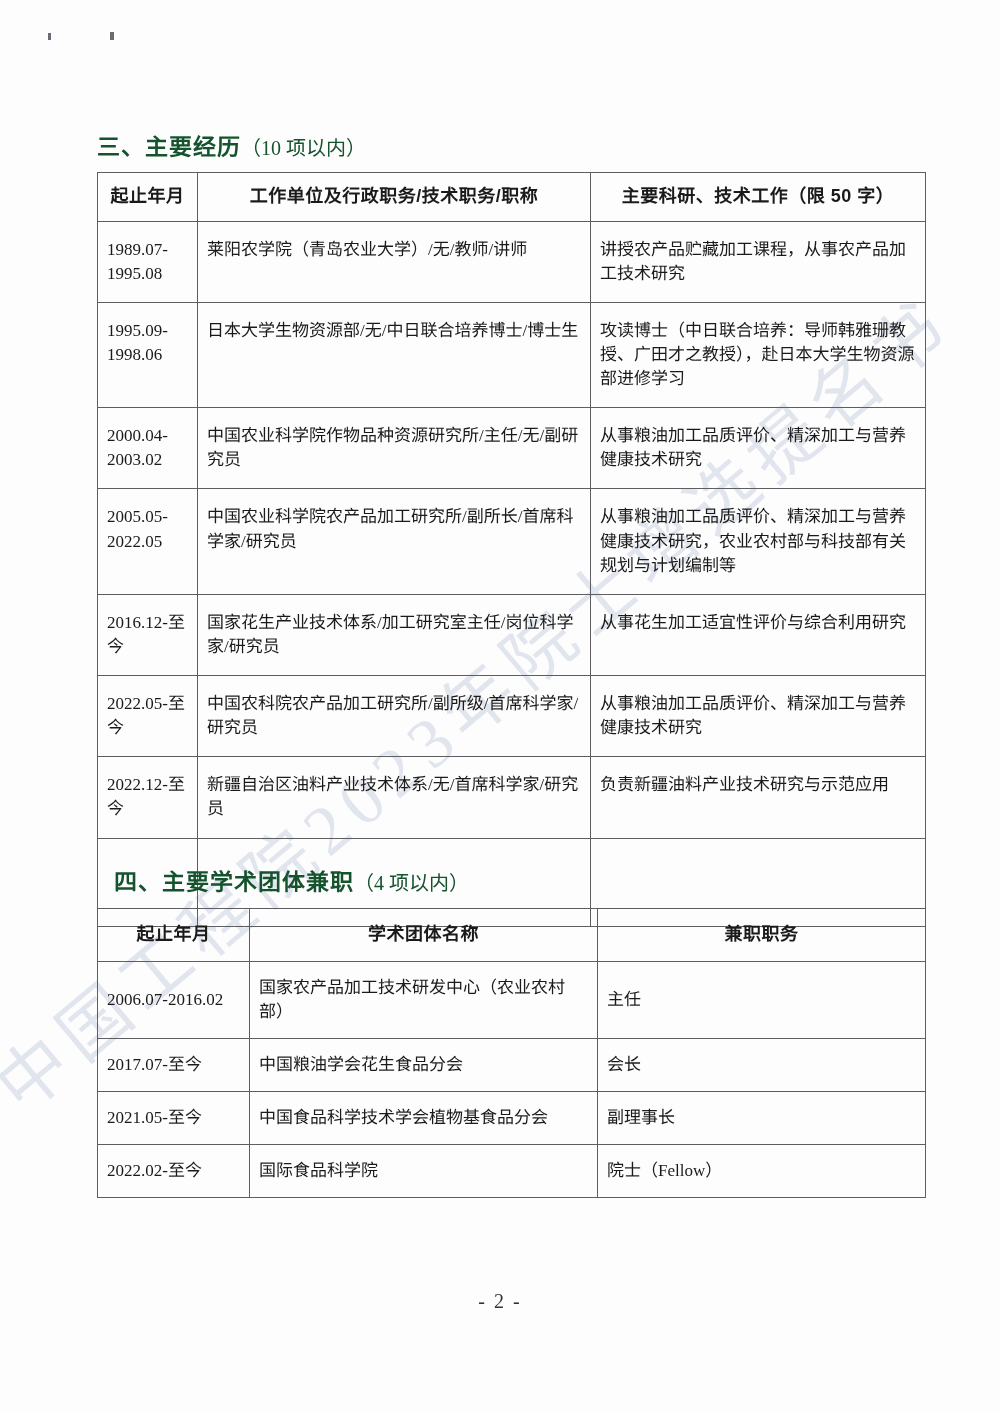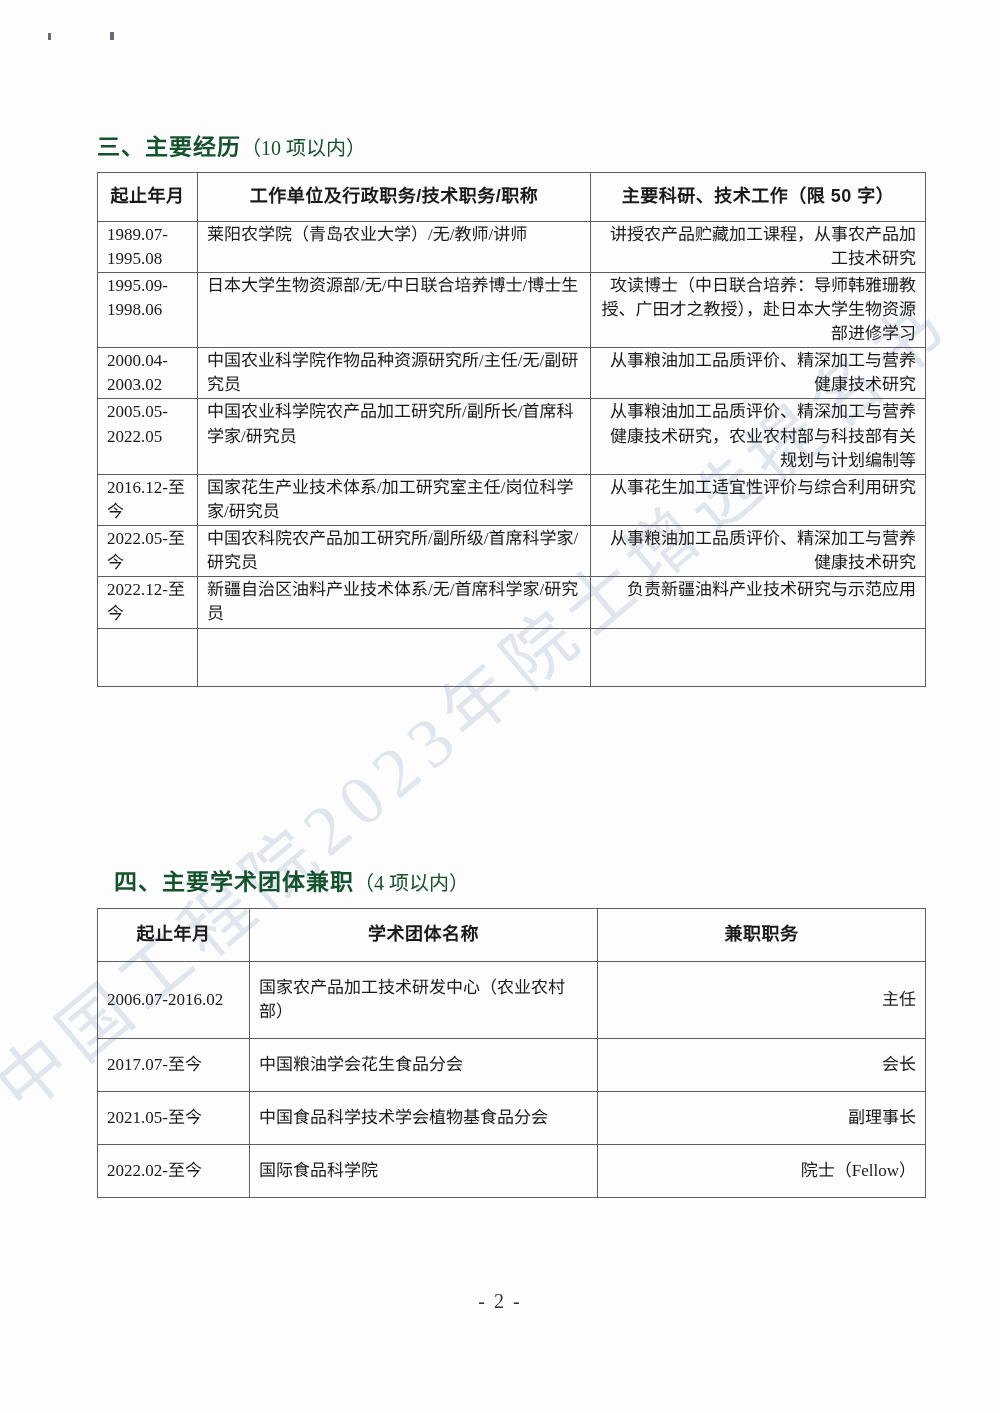--- a/index.html
+++ b/index.html
@@ -86,21 +86,21 @@
   table.doc-table {
     position: absolute;
     left: 0;
     border-collapse: collapse;
     width: 828px;
     background: transparent;
     table-layout: fixed;
   }
   table.doc-table td, table.doc-table th {
     border: 1px solid #5d5d62;
-    padding: 1px 9px;
+    padding: 16px 9px;
     vertical-align: top;
     font-size: 17px;
     line-height: 1.42;
     font-family: "Liberation Serif", "DejaVu Serif", serif;
     font-weight: normal;
     color: #1a1a1a;
     background: transparent;
   }
   table.doc-table th {
     text-align: center;
@@ -110,21 +110,21 @@
     font-size: 18px;
     letter-spacing: .5px;
     padding: 11px 8px;
   }
   td.col-date {
     text-align: left;
     white-space: normal;
     letter-spacing: 0;
   }
   td.col-mid { text-align: left; }
-  td.col-right { text-align: right; }
+  td.col-right { text-align: left; }
 
   
   #table-experience { top: 172px; }
   #table-experience col.c1 { width: 100px; }
   #table-experience col.c2 { width: 393px; }
   #table-experience col.c3 { width: 335px; }
   #table-experience tr.empty-row td { height: 55px; }
 
   
   #table-affiliations { top: 908px; }

